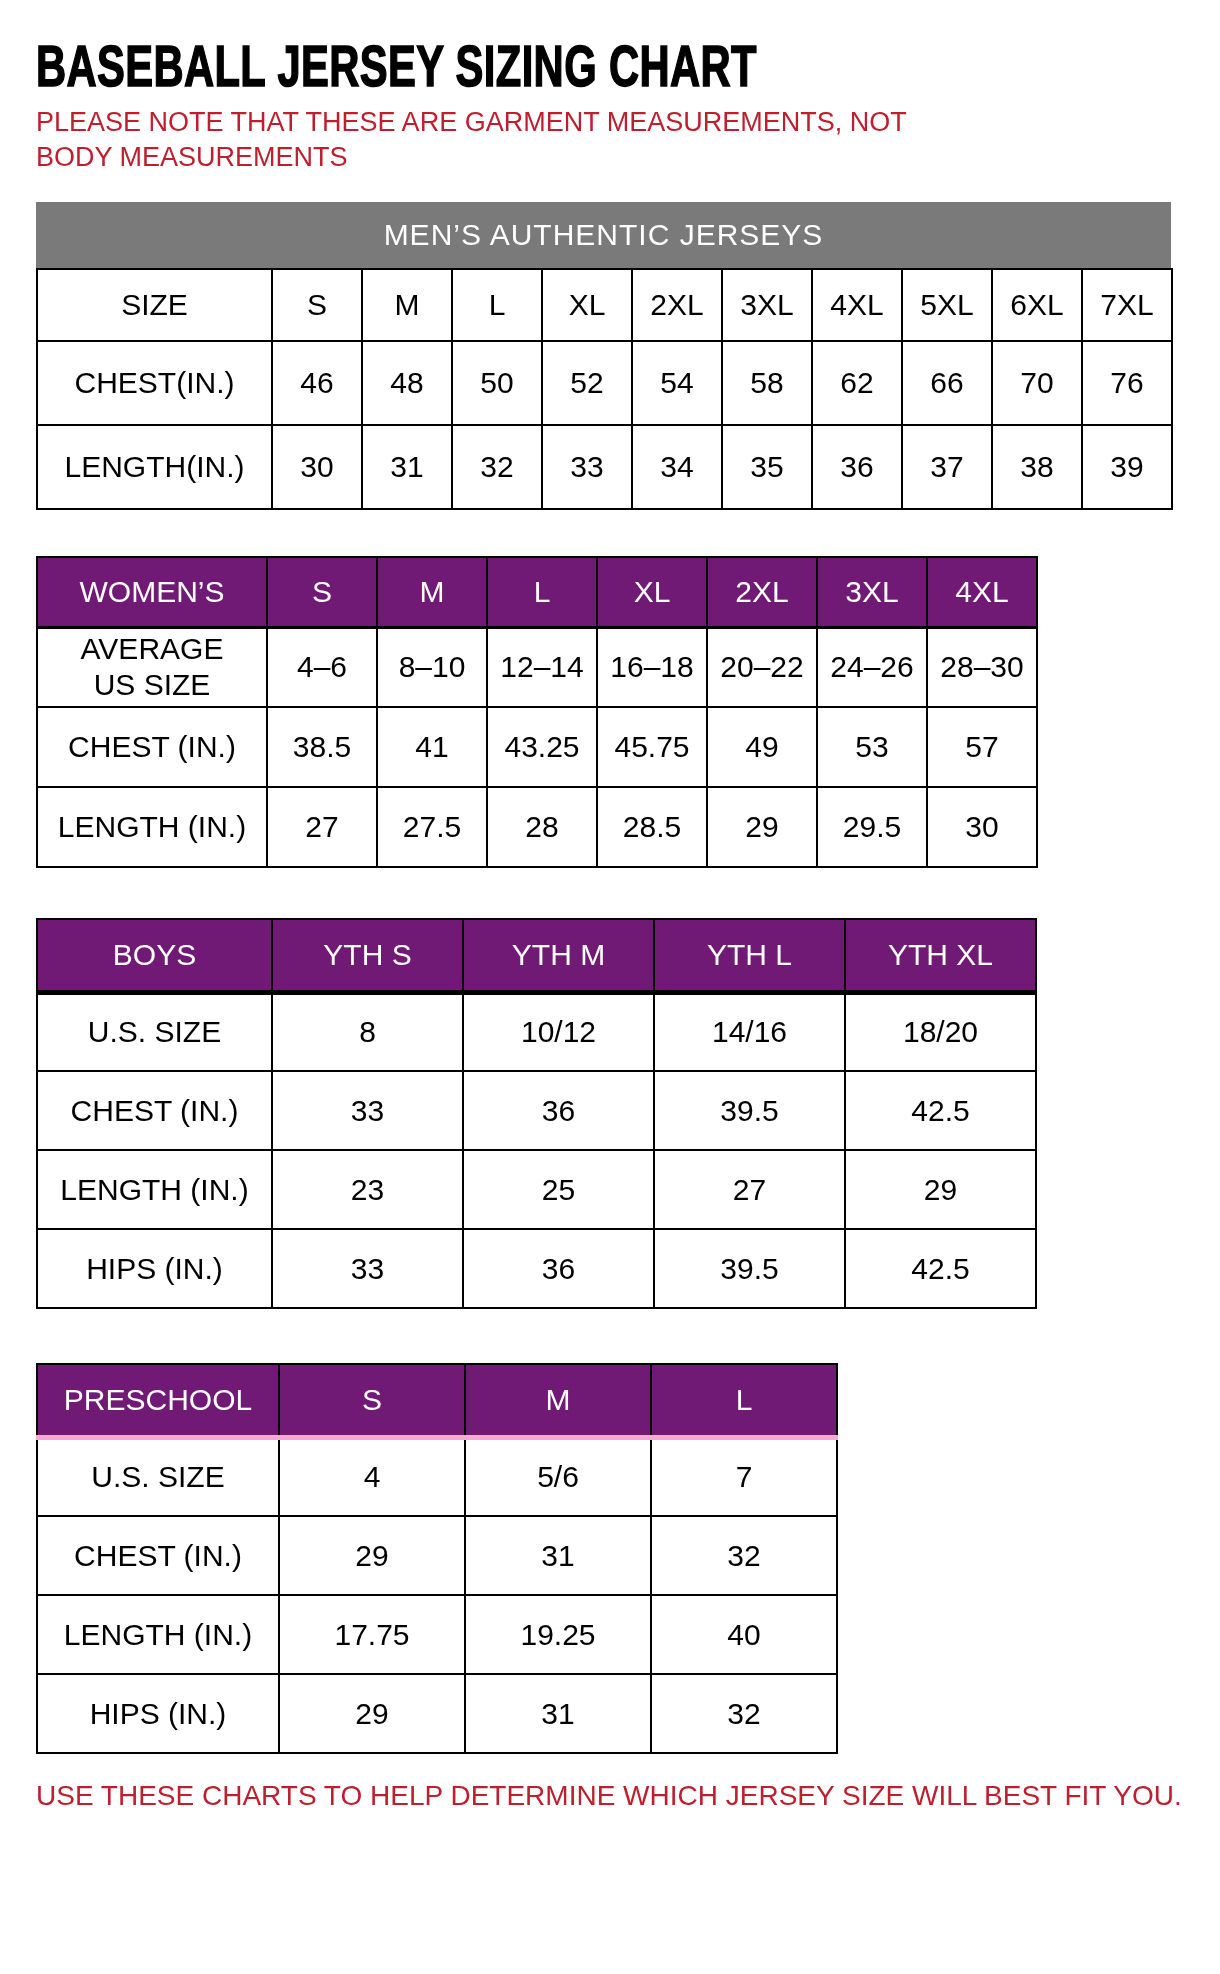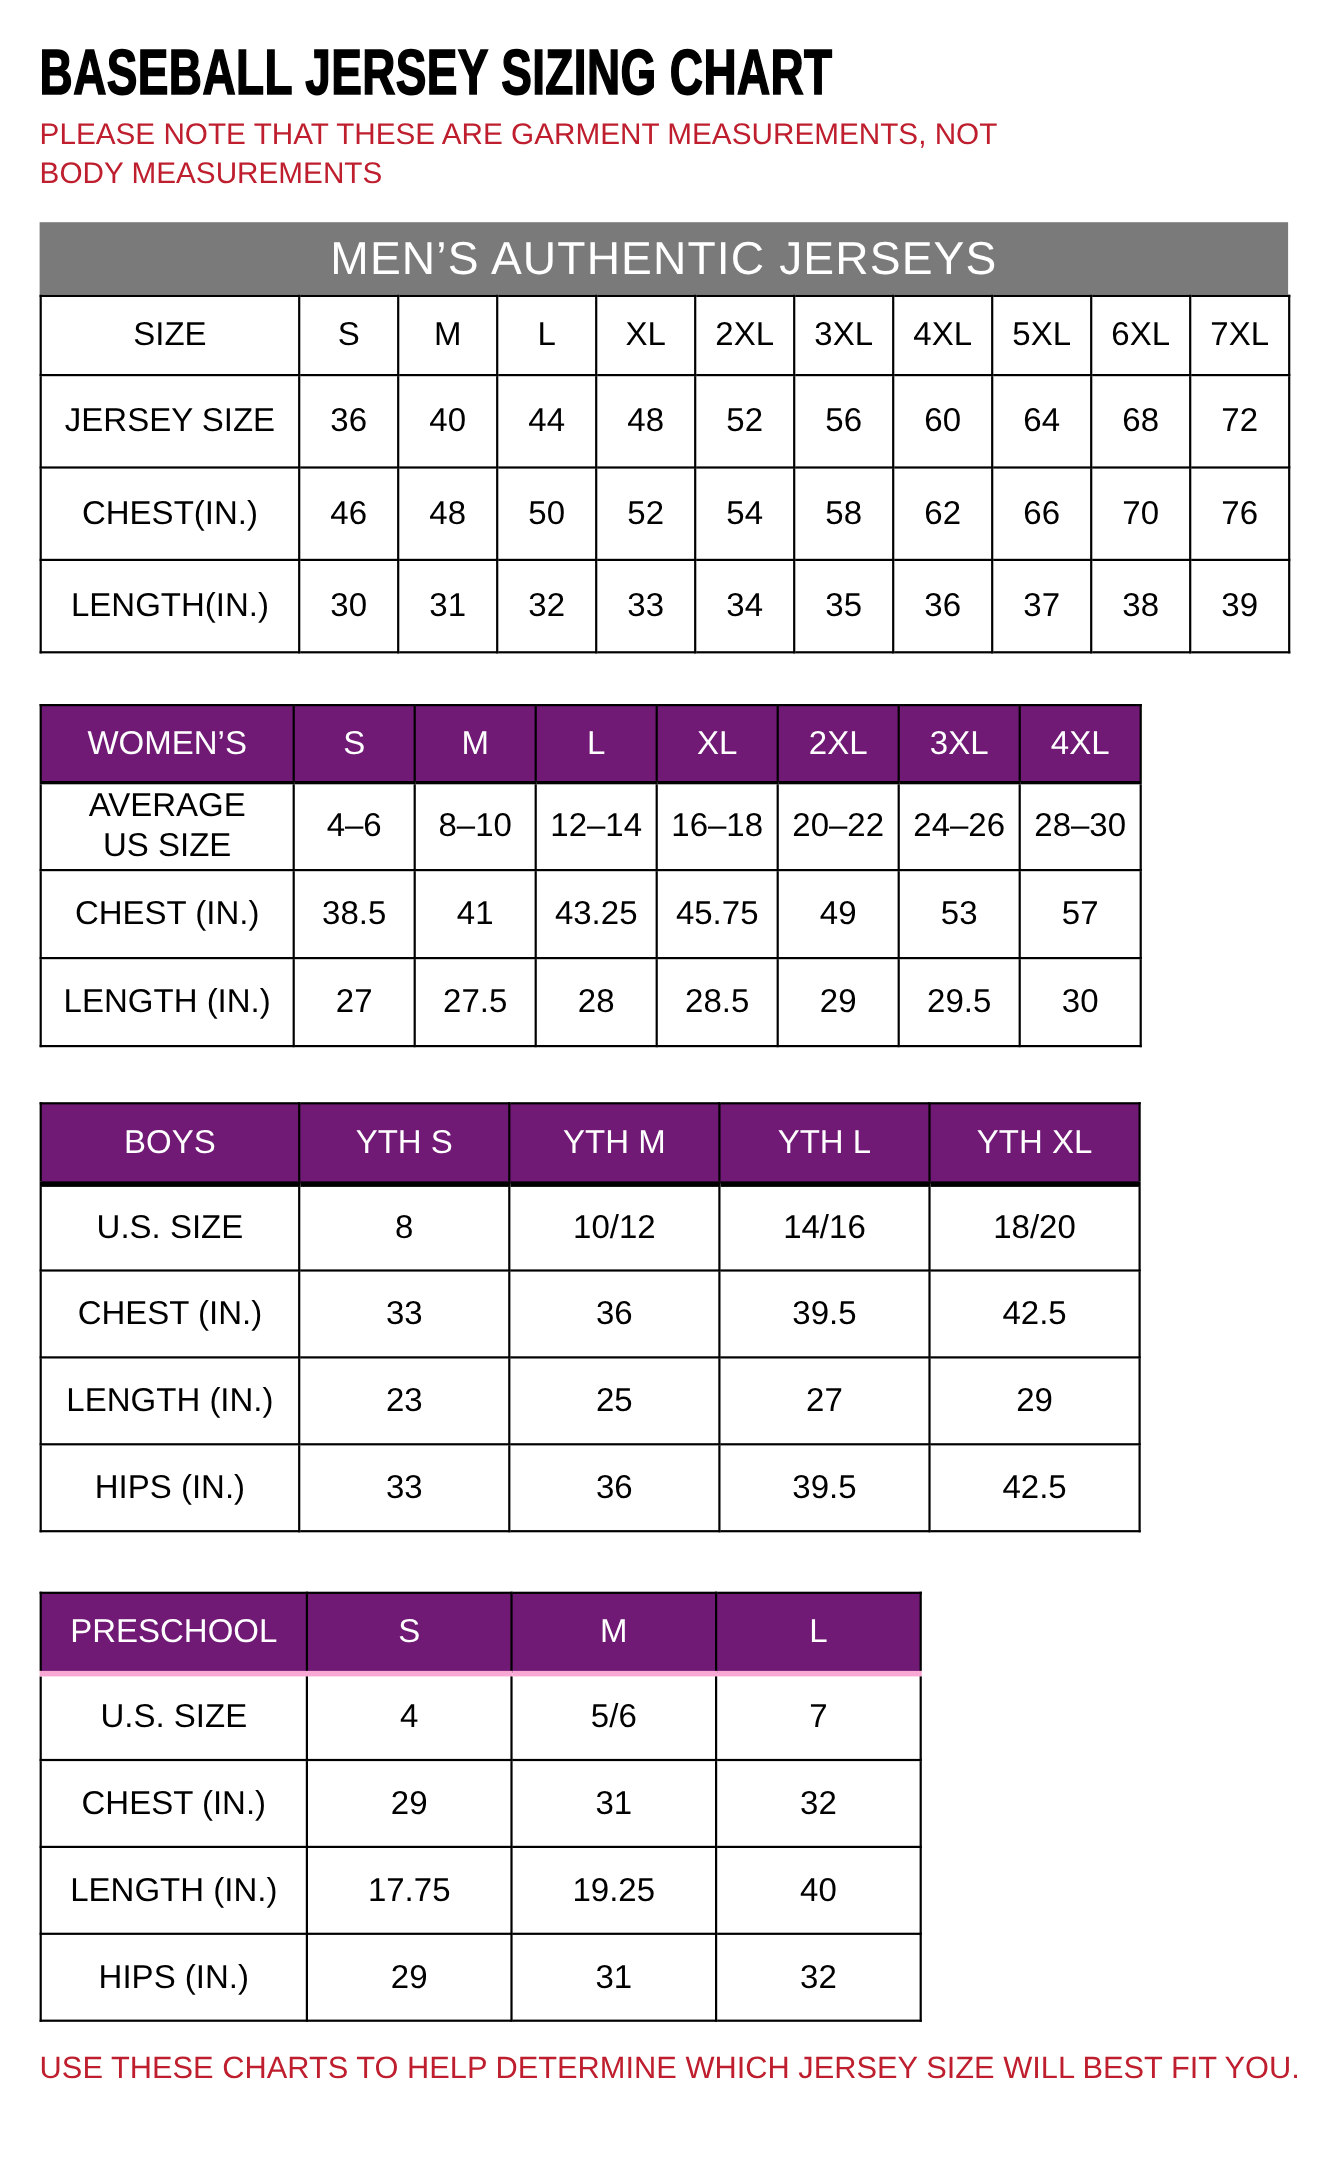--- a/index.html
+++ b/index.html
@@ -37,21 +37,21 @@
   .tbl { border-collapse:collapse; table-layout:fixed;border-radius:27px; }
   .tbl td, .tbl th { border:2px solid #000; text-align:center; vertical-align:middle; font-size:30px; padding:0 4px; box-sizing:border-box; }
   .tbl th { background:#701a75; color:#fff; font-weight:normal; }
   .row-label { white-space:pre-line; line-height:1.2; }
 
   
   .mens-banner {
     width:1135px; height:66px;
     background:#7a7a7a; color:#fff;
     display:flex; align-items:center; justify-content:center;
-    font-size:42px; letter-spacing:1px;
+    font-size:30px; letter-spacing:1px;
   }
   table.mens { width:1135px; }
   table.mens col.c-label { width:235px; }
   table.mens col.c-val   { width:90px; }
   table.mens tr          { height:84px; }
   table.mens tr.size-row { height:72px; }
 
   
   table.womens { width:1000px; margin-top:46px; }
   table.womens col.c-label { width:230px; }
@@ -107,33 +107,20 @@
       <td>L</td>
       <td>XL</td>
       <td>2XL</td>
       <td>3XL</td>
       <td>4XL</td>
       <td>5XL</td>
       <td>6XL</td>
       <td>7XL</td>
     </tr>
     <tr>
-      <td class="row-label">JERSEY SIZE</td>
-      <td>36</td>
-      <td>40</td>
-      <td>44</td>
-      <td>48</td>
-      <td>52</td>
-      <td>56</td>
-      <td>60</td>
-      <td>64</td>
-      <td>68</td>
-      <td>72</td>
-    </tr>
-    <tr>
       <td class="row-label">CHEST(IN.)</td>
       <td>46</td>
       <td>48</td>
       <td>50</td>
       <td>52</td>
       <td>54</td>
       <td>58</td>
       <td>62</td>
       <td>66</td>
       <td>70</td>

